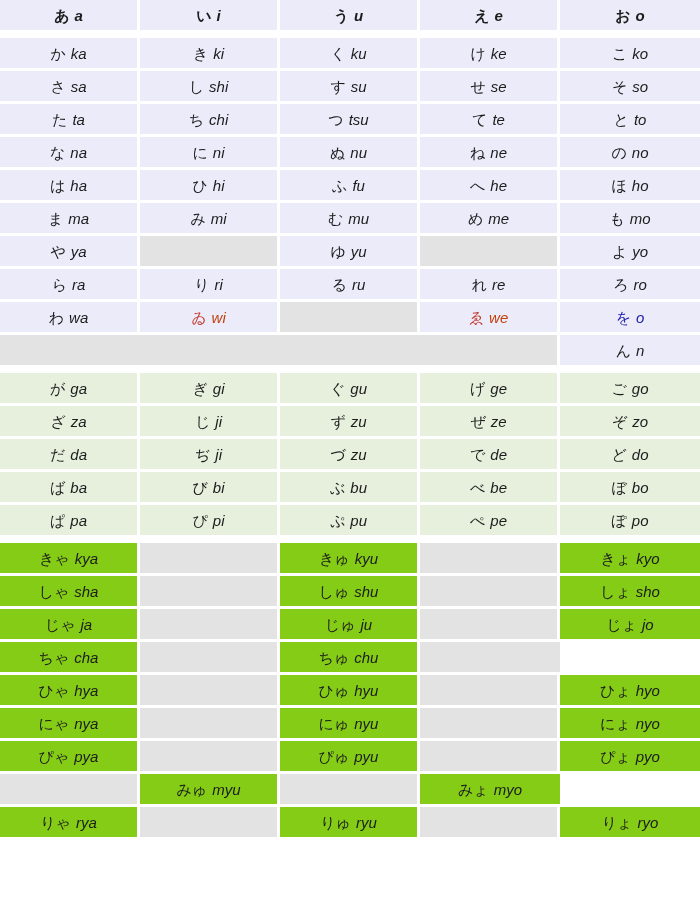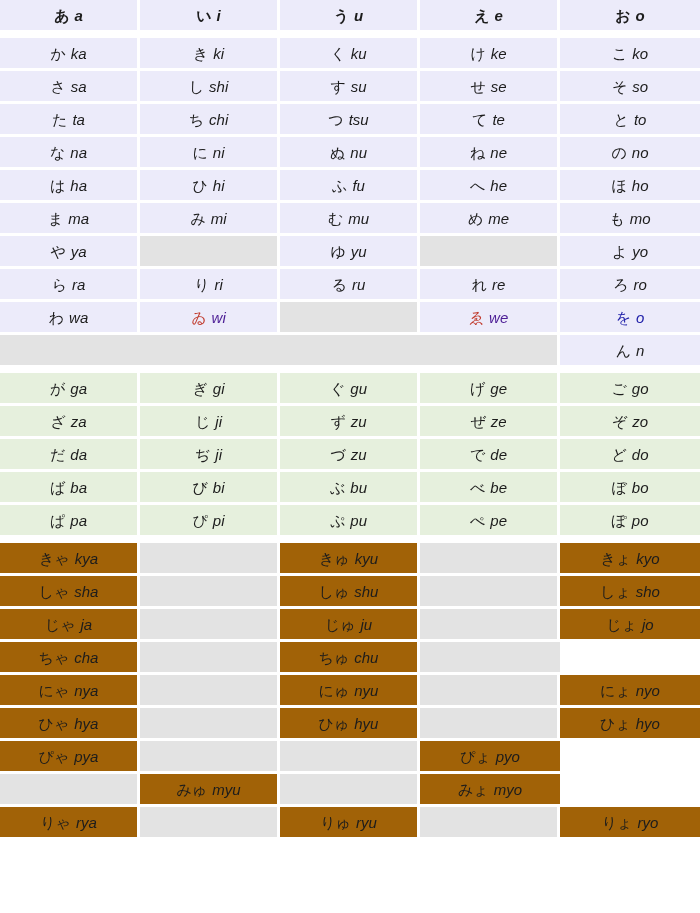--- a/index.html
+++ b/index.html
@@ -55,42 +55,42 @@
   }
 
   
   .cell.span4 {
     width: 557px;
   }
 
   
   .bg-lav   { background: #ecebfa; }
   .bg-green { background: #e6f0dd; }
-  .bg-yel   { background: #a16207; }
+  .bg-yel   { background: #84cc16; }
   .bg-empty { background: #e3e3e3; }
 
   .kana {
     font-size: 15px;
     font-style: normal;
     letter-spacing: 0;
   }
   .romaji {
     font-size: 15px;
     font-style: italic;
     margin-left: 5px;
   }
 
   .row-head .kana,
   .row-head .romaji {
     font-weight: bold;
   }
 
   
   .c-red   { color: #c0392b; }
-  .c-red .romaji { color: #4c1d95; }
+  .c-red .romaji { color: #c2410c; }
   .c-blue  { color: #2222aa; }
   .c-blue .romaji { color: #2222aa; }
 </style>
 </head>
 <body>
 
 <div class="chart">
 
   <div class="section">
     <div class="row row-head" id="header-row">
@@ -485,56 +485,60 @@
         </div>
         <div class="cell bg-empty"></div>
         <div class="cell bg-yel">
           <span class="kana">ちゅ</span>
           <span class="romaji">chu</span>
         </div>
         <div class="cell bg-empty"></div>
       </div>
       <div class="row">
         <div class="cell bg-yel">
+          <span class="kana">ひゃ</span>
+          <span class="romaji">hya</span>
+        </div>
+        <div class="cell bg-empty"></div>
+        <div class="cell bg-yel">
+          <span class="kana">ひゅ</span>
+          <span class="romaji">hyu</span>
+        </div>
+        <div class="cell bg-empty"></div>
+        <div class="cell bg-yel">
+          <span class="kana">ひょ</span>
+          <span class="romaji">hyo</span>
+        </div>
+      </div>
+      <div class="row">
+        <div class="cell bg-yel">
           <span class="kana">にゃ</span>
           <span class="romaji">nya</span>
         </div>
         <div class="cell bg-empty"></div>
         <div class="cell bg-yel">
           <span class="kana">にゅ</span>
           <span class="romaji">nyu</span>
         </div>
         <div class="cell bg-empty"></div>
         <div class="cell bg-yel">
           <span class="kana">にょ</span>
           <span class="romaji">nyo</span>
         </div>
       </div>
       <div class="row">
         <div class="cell bg-yel">
-          <span class="kana">ひゃ</span>
-          <span class="romaji">hya</span>
-        </div>
-        <div class="cell bg-empty"></div>
-        <div class="cell bg-yel">
-          <span class="kana">ひゅ</span>
-          <span class="romaji">hyu</span>
-        </div>
-        <div class="cell bg-empty"></div>
-        <div class="cell bg-yel">
-          <span class="kana">ひょ</span>
-          <span class="romaji">hyo</span>
-        </div>
-      </div>
-      <div class="row">
-        <div class="cell bg-yel">
           <span class="kana">ぴゃ</span>
           <span class="romaji">pya</span>
         </div>
         <div class="cell bg-empty"></div>
+        <div class="cell bg-yel">
+          <span class="kana">ぴゅ</span>
+          <span class="romaji">pyu</span>
+        </div>
         <div class="cell bg-empty"></div>
         <div class="cell bg-yel">
           <span class="kana">ぴょ</span>
           <span class="romaji">pyo</span>
         </div>
       </div>
       <div class="row">
         <div class="cell bg-empty"></div>
         <div class="cell bg-yel">
           <span class="kana">みゅ</span>

